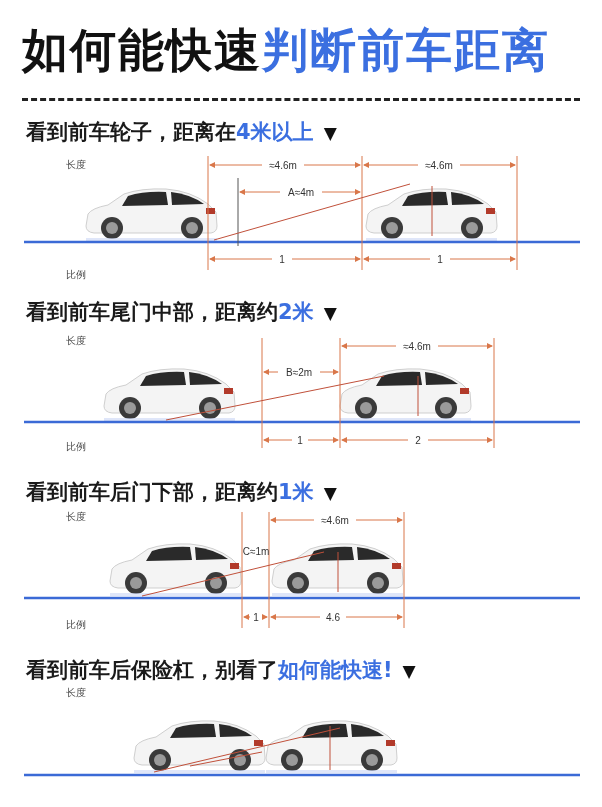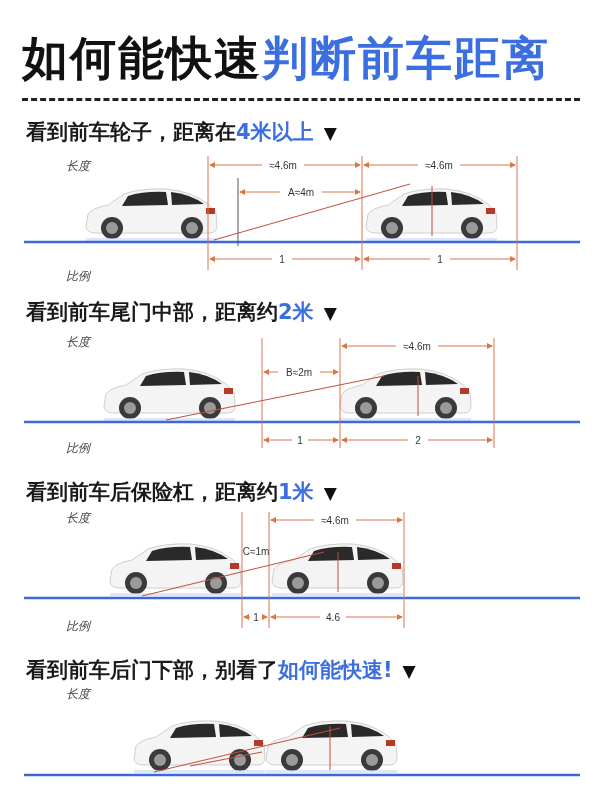--- a/index.html
+++ b/index.html
@@ -1,24 +1,24 @@
 <!DOCTYPE html>
 <html><head>
 <meta charset="utf-8">
 <style>
   html, body { margin:0; padding:0; background:#ffffff; }
   body { width:602px; height:807px; position:relative; overflow:hidden; font-family:"DejaVu Sans","Liberation Sans",sans-serif; }
-  .title { position:absolute; left:22px; top:28px; font-size:46px; font-weight:bold; letter-spacing:2px; white-space:nowrap; color:#111; }
+  .title { position:absolute; left:22px; top:20px; font-size:46px; font-weight:bold; letter-spacing:2px; white-space:nowrap; color:#111; }
   .title .hl { color:#3b6fe0; }
   .divider { position:absolute; left:22px; top:98px; width:558px; height:0; border-top:3px dashed #222; }
   .section { position:absolute; left:0; width:602px; }
   .sec-title { position:absolute; left:26px; top:0; font-size:21px; font-weight:bold; color:#1a1a1a; white-space:nowrap;text-align:right; }
   .sec-title .hl { color:#3b6fe0; }
   .sec-title .tri { font-size:17px; margin-left:10px; color:#111; }
-  .tiny { position:absolute; font-size:12px; color:#444;font-style:italic; }
+  .tiny { position:absolute; font-size:10px; color:#444; }
   svg { position:absolute; left:0; overflow:visible; }
   .dim { font-family:"Liberation Sans",sans-serif; font-size:10px; fill:#333; }
 </style>
 </head>
 <body>
 
 <div class="title">
   <span>如何能快速</span><span class="hl">判断前车距离</span>
 </div>
 <div class="divider"></div>
@@ -104,21 +104,21 @@
     <line x1="342" y1="142" x2="492" y2="142" stroke="#d9774a" stroke-width="1" marker-start="url(#arrs)" marker-end="url(#arr)"></line>
     <rect x="408" y="135" width="20" height="14" fill="#fff"></rect>
     <text class="dim" x="418" y="146" text-anchor="middle">2</text>
     <line x1="166" y1="122" x2="384" y2="78" stroke="#c0503a" stroke-width="1"></line>
     <line x1="418" y1="78" x2="418" y2="118" stroke="#c0503a" stroke-width="1"></line>
   </svg>
 </div>
 
 <div class="section" style="top:478px;">
   <div class="sec-title">
-    <span>看到前车后保险杠，距离约</span><span class="hl">1米</span><span class="tri">▼</span>
+    <span>看到前车后门下部，距离约</span><span class="hl">1米</span><span class="tri">▼</span>
   </div>
   <span class="tiny" style="left:66px;top:32px;">长度</span>
   <span class="tiny" style="left:66px;top:140px;">比例</span>
   <svg width="602" height="160" style="top:0">
     <use href="#car" x="110" y="65"></use>
     <use href="#car" x="272" y="65"></use>
     <line x1="24" y1="120" x2="580" y2="120" stroke="#3b6ad6" stroke-width="2.5"></line>
     <line x1="242" y1="34" x2="242" y2="150" stroke="#d9774a" stroke-width="1"></line>
     <line x1="269" y1="34" x2="269" y2="150" stroke="#d9774a" stroke-width="1"></line>
     <line x1="404" y1="34" x2="404" y2="150" stroke="#d9774a" stroke-width="1"></line>
@@ -132,21 +132,21 @@
     <line x1="271" y1="139" x2="402" y2="139" stroke="#d9774a" stroke-width="1" marker-start="url(#arrs)" marker-end="url(#arr)"></line>
     <rect x="320" y="132" width="26" height="14" fill="#fff"></rect>
     <text class="dim" x="333" y="143" text-anchor="middle">4.6</text>
     <line x1="142" y1="118" x2="324" y2="74" stroke="#c0503a" stroke-width="1"></line>
     <line x1="338" y1="74" x2="338" y2="114" stroke="#c0503a" stroke-width="1"></line>
   </svg>
 </div>
 
 <div class="section" style="top:656px;">
   <div class="sec-title">
-    <span>看到前车后门下部，别看了</span><span class="hl">如何能快速!</span><span class="tri">▼</span>
+    <span>看到前车后保险杠，别看了</span><span class="hl">如何能快速!</span><span class="tri">▼</span>
   </div>
   <span class="tiny" style="left:66px;top:30px;">长度</span>
   <svg width="602" height="150" style="top:0">
     <use href="#car" x="134" y="64"></use>
     <use href="#car" x="266" y="64"></use>
     <line x1="24" y1="119" x2="580" y2="119" stroke="#3b6ad6" stroke-width="2.5"></line>
     <line x1="154" y1="116" x2="340" y2="72" stroke="#c0503a" stroke-width="1"></line>
     <line x1="190" y1="110" x2="262" y2="96" stroke="#c0503a" stroke-width="1"></line>
     <line x1="330" y1="70" x2="330" y2="114" stroke="#c0503a" stroke-width="1"></line>
   </svg>

